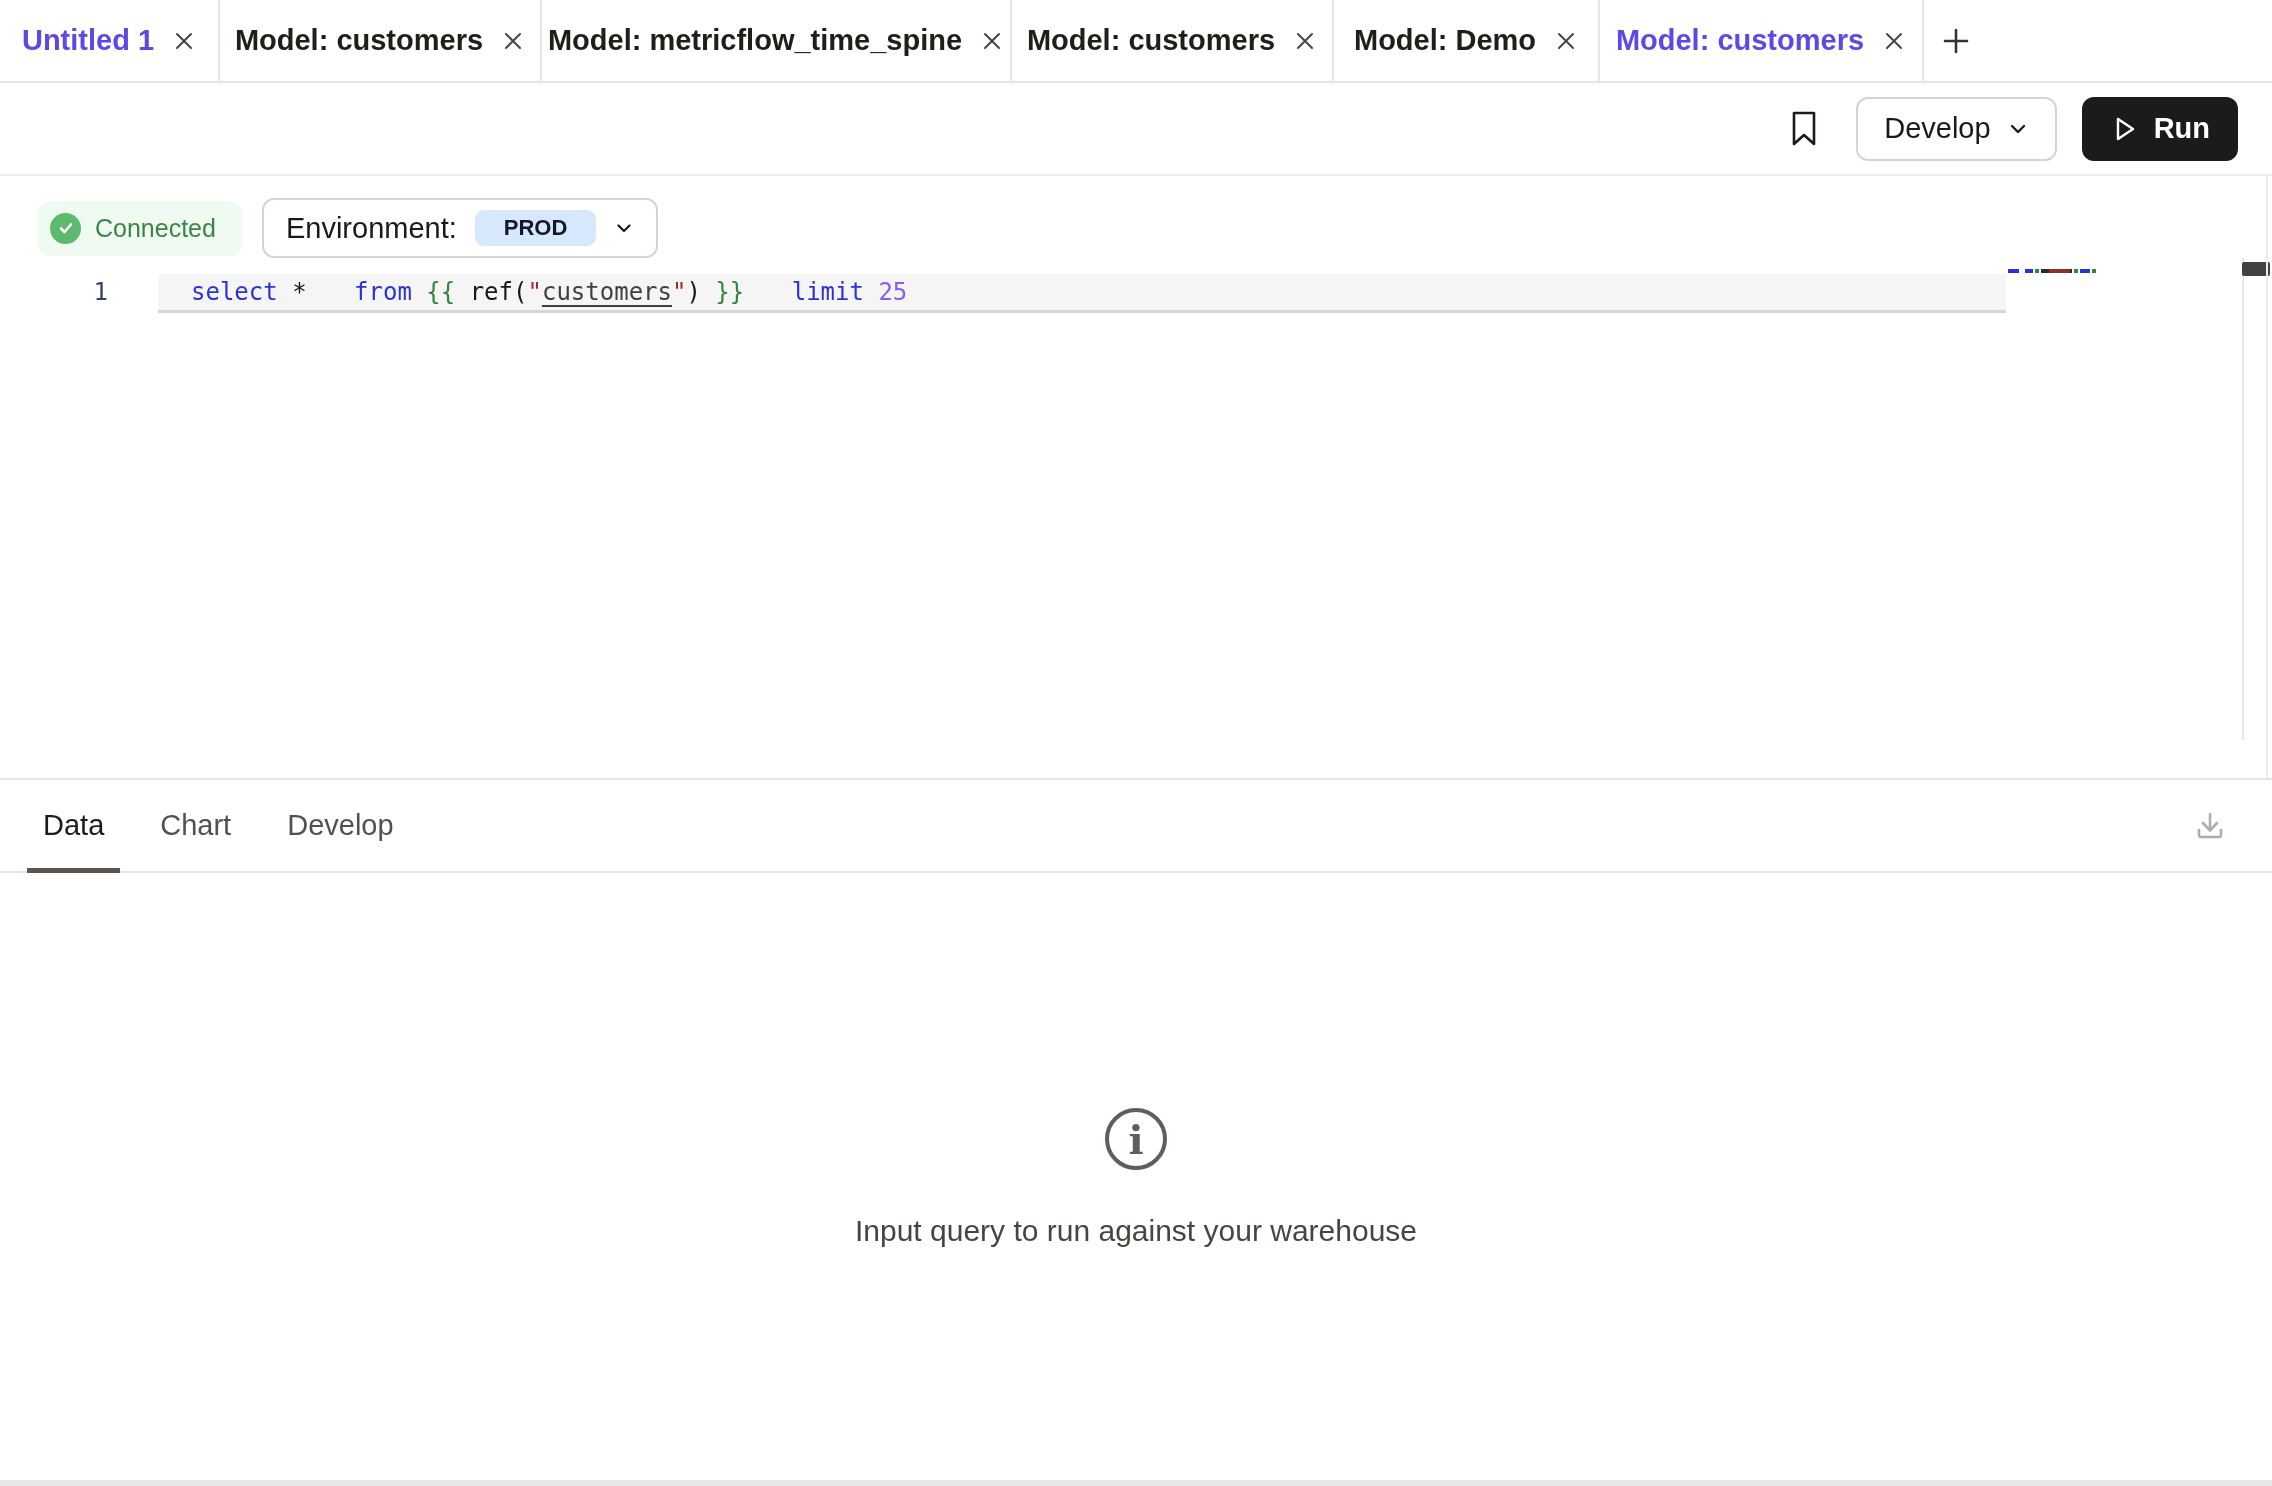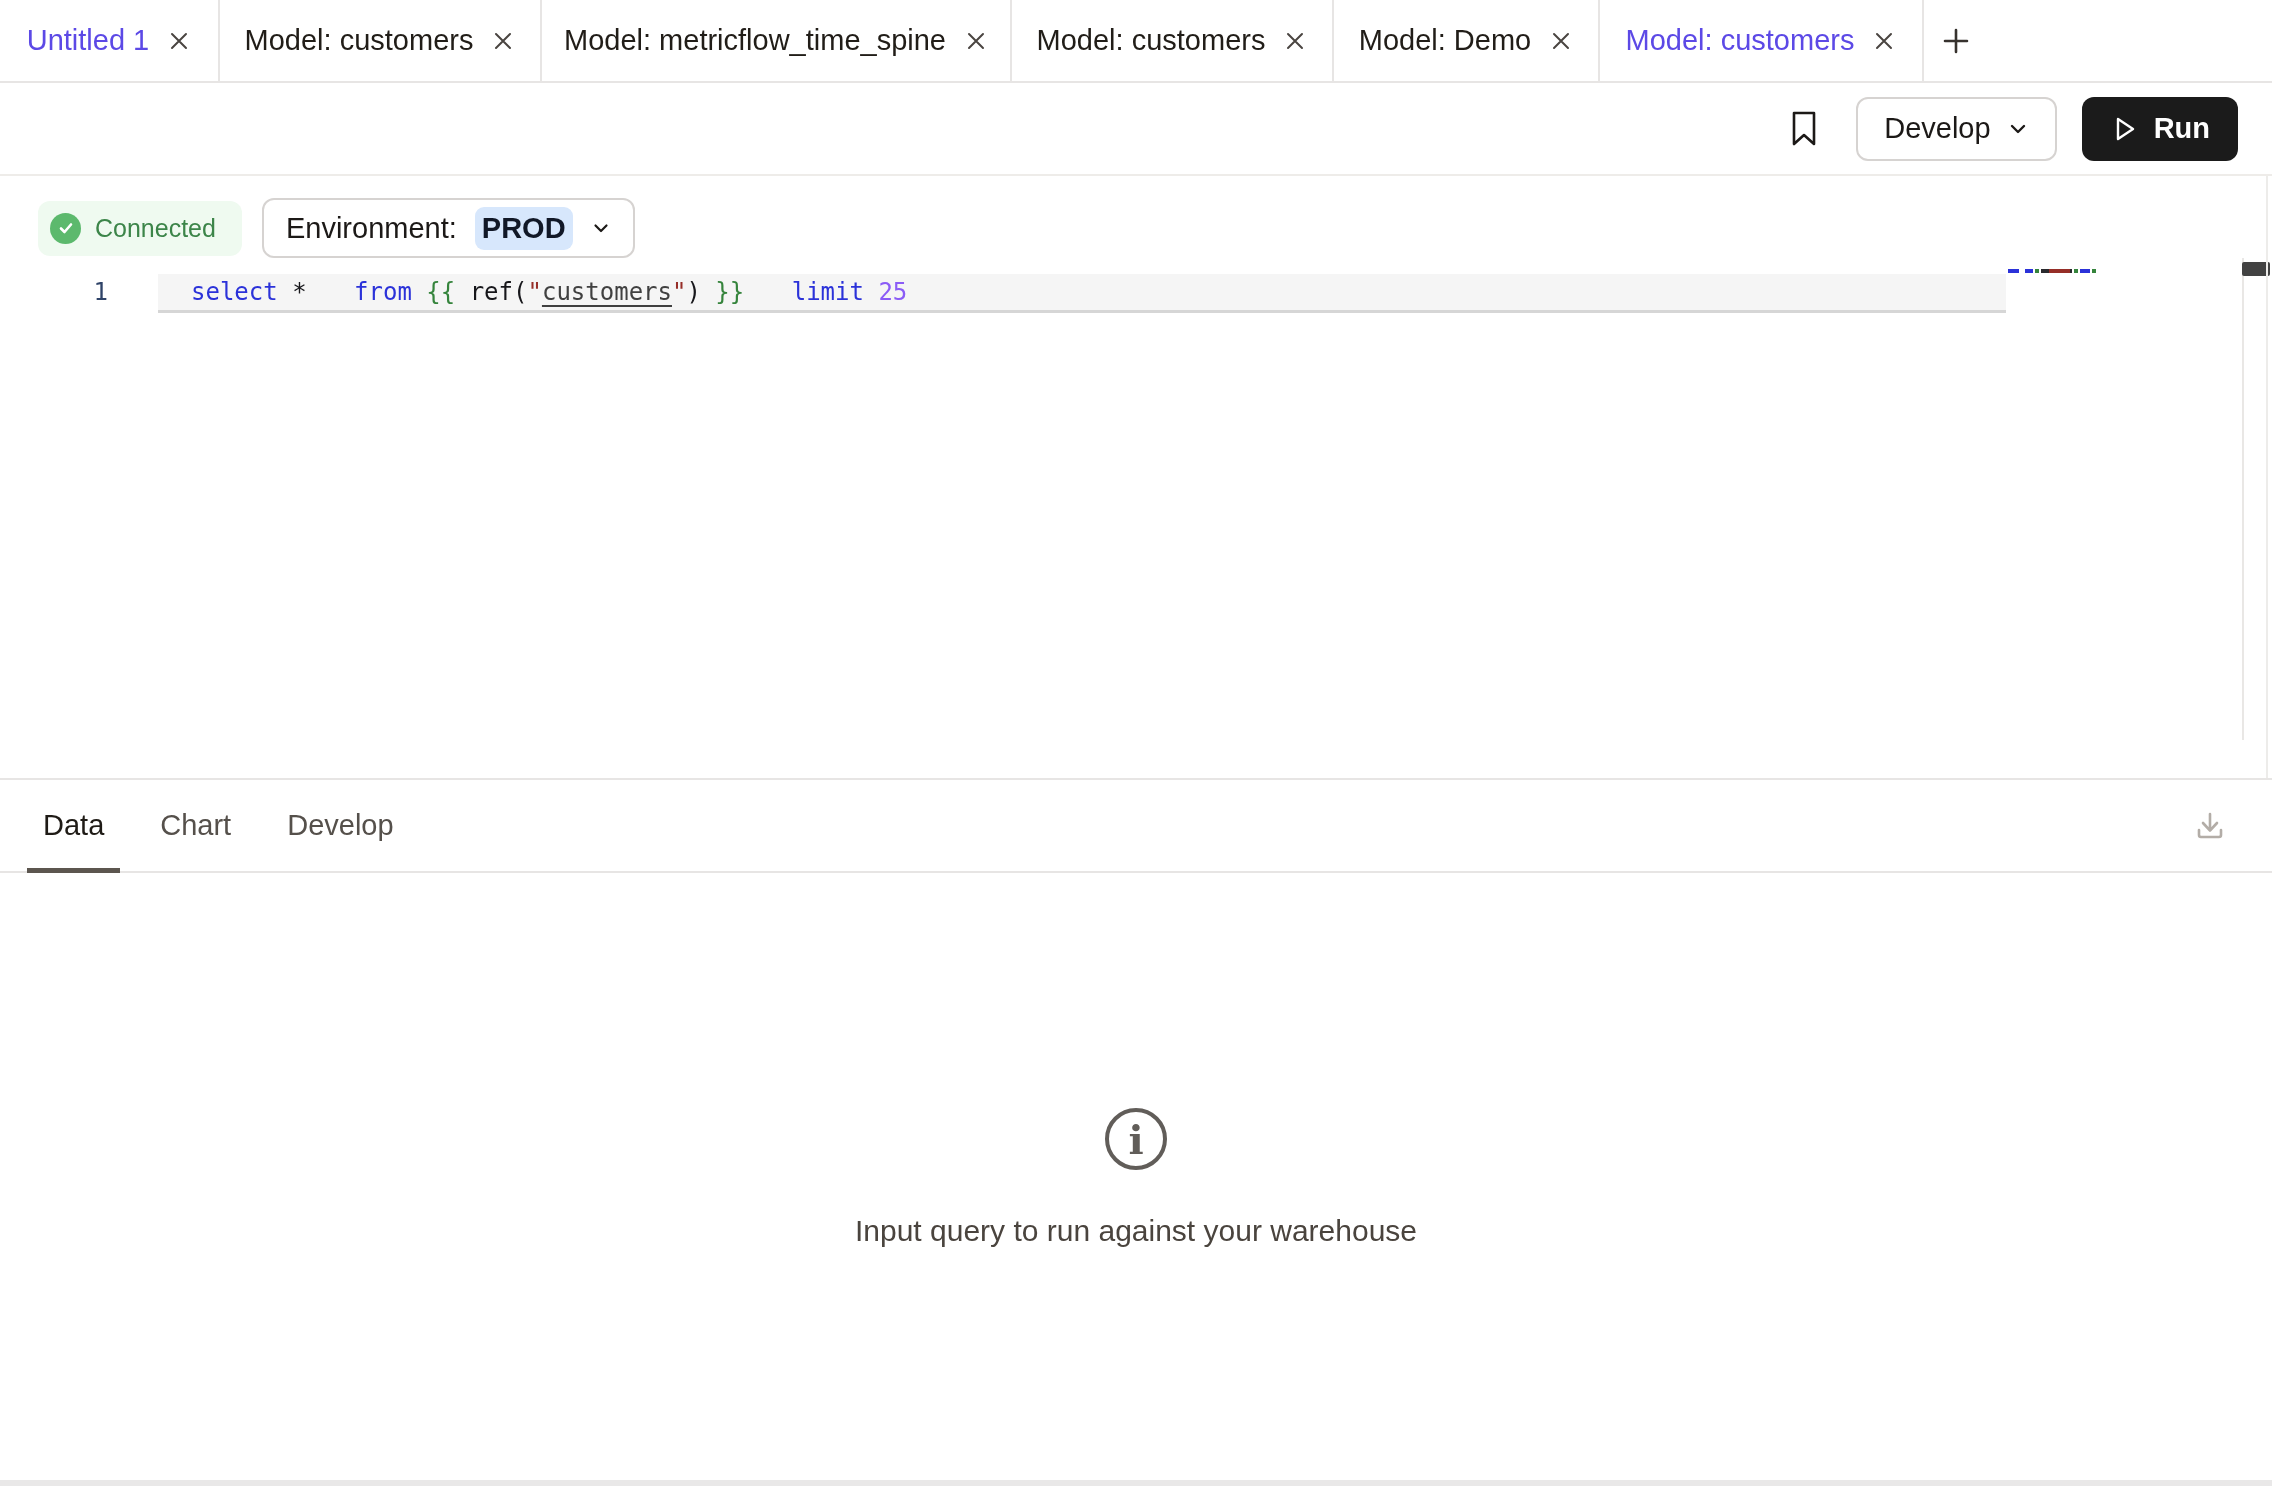--- a/index.html
+++ b/index.html
@@ -4,21 +4,21 @@
 <style>
   * { margin:0; padding:0; box-sizing:border-box; }
   html,body { width:2272px; height:1486px; background:#ffffff; overflow:hidden;
               font-family:"Liberation Sans","DejaVu Sans",sans-serif; color:#211d18; }
   .app { position:relative; width:2272px; height:1486px; background:#fff; }
 
   
   .tabbar { position:absolute; top:0; left:0; right:0; height:83px;
             border-bottom:2px solid #e7e5e4; display:flex; align-items:stretch; background:#fff; }
   .tab { display:flex; align-items:center; justify-content:center; gap:18px;
-         border-right:2px solid #e7e5e4; font-size:29px; color:#211d18; cursor:pointer; background:#fff; }
+         border-right:2px solid #e7e5e4; font-size:29px; color:#211d18; cursor:pointer; background:#fff;font-weight:bold; }
   .tab.accent .tab-label { color:#5c49e6; }
   .tab-label { white-space:nowrap; }
   .close-x { display:flex; align-items:center; }
   .newtab { display:flex; align-items:center; justify-content:center; width:64px; }
 
   
   .toolbar { position:absolute; top:83px; left:0; right:0; height:93px;
              border-bottom:2px solid #eeece9; display:flex; align-items:center;
              justify-content:flex-end; padding-right:34px; background:#fff; }
   .bookmark-btn { margin-right:38px; display:flex; align-items:center; }
@@ -33,22 +33,22 @@
   .editor-pane { position:absolute; top:176px; left:0; right:0; height:602px; background:#fff; }
   .status-row { position:absolute; top:22px; left:38px; display:flex; align-items:center; gap:20px; }
   .pill-connected { display:flex; align-items:center; gap:14px; height:55px; padding:0 26px 0 12px;
                     background:#effaf0; border-radius:12px; }
   .check-circle { width:31px; height:31px; border-radius:50%; background:#5cb96d;
                   display:flex; align-items:center; justify-content:center; }
   .connected-text { font-size:25px; font-weight:500; color:#3c8549; }
   .env-select { display:flex; align-items:center; gap:18px; height:60px; padding:0 22px;
                 background:#fff; border:2px solid #d6d3d1; border-radius:12px; cursor:pointer; }
   .env-label { font-size:29px; font-weight:500; color:#1c1917; }
-  .env-pill { background:#d7e7fc; border-radius:9px; padding:5px 7px;
-              font-size:29px; font-weight:600; color:#111827; }
+  .env-pill { background:#d7e7fc; border-radius:9px; padding:5px 29px;
+              font-size:22px; font-weight:600; color:#111827; }
 
   .code-gutter { position:absolute; top:98px; left:0; width:158px; height:39px;
                  font-family:"DejaVu Sans Mono","Liberation Mono",monospace; font-size:24px;
                  line-height:36px; color:#2f4368; text-align:right; padding-right:50px; }
   .code-line { position:absolute; top:98px; left:158px; width:1848px; height:39px;
                background:#f5f5f5; border-bottom:3px solid #d6d6d6;
                font-family:"DejaVu Sans Mono","Liberation Mono",monospace; font-size:24px;
                line-height:36px; white-space:pre; cursor:text; }
   .tok-kw { color:#2b32d9;margin-left:33px; } .tok-jinja { color:#35843c; } .tok-num { color:#8b5cf6; }
   .tok-fn, .tok-punct, .tok-op { color:#17171b; }

